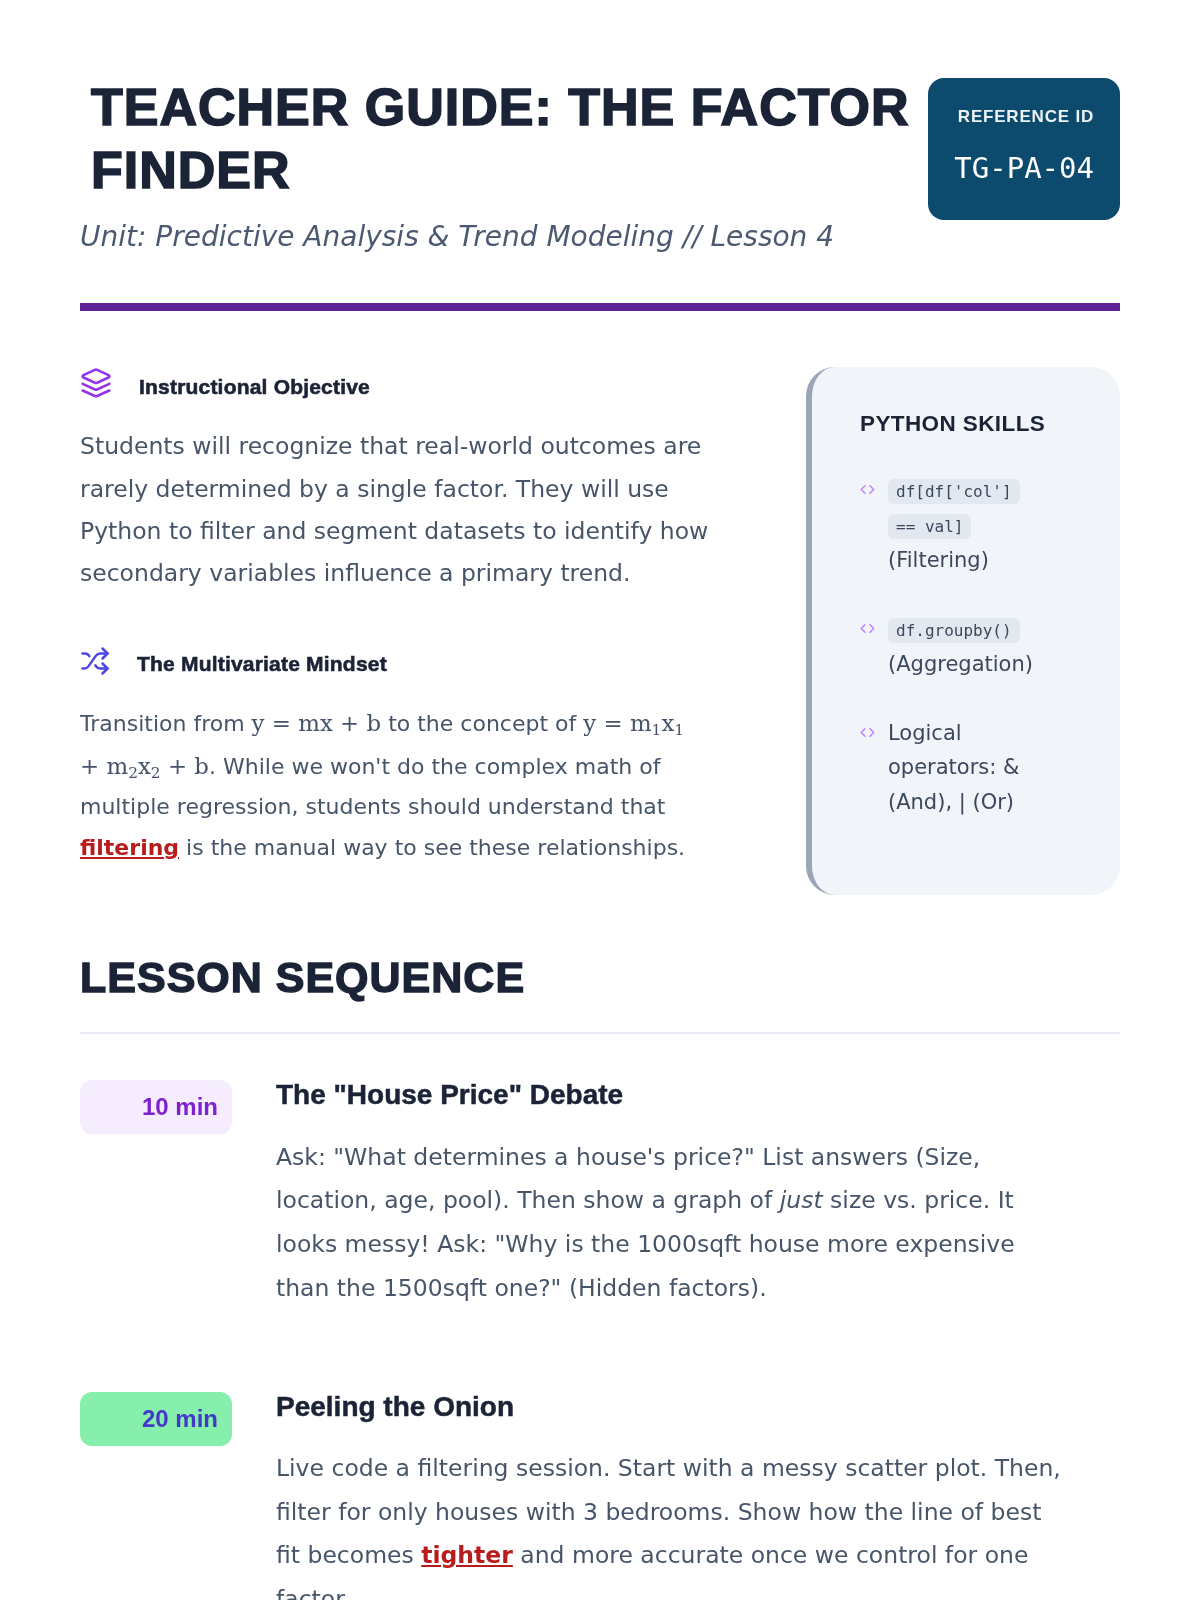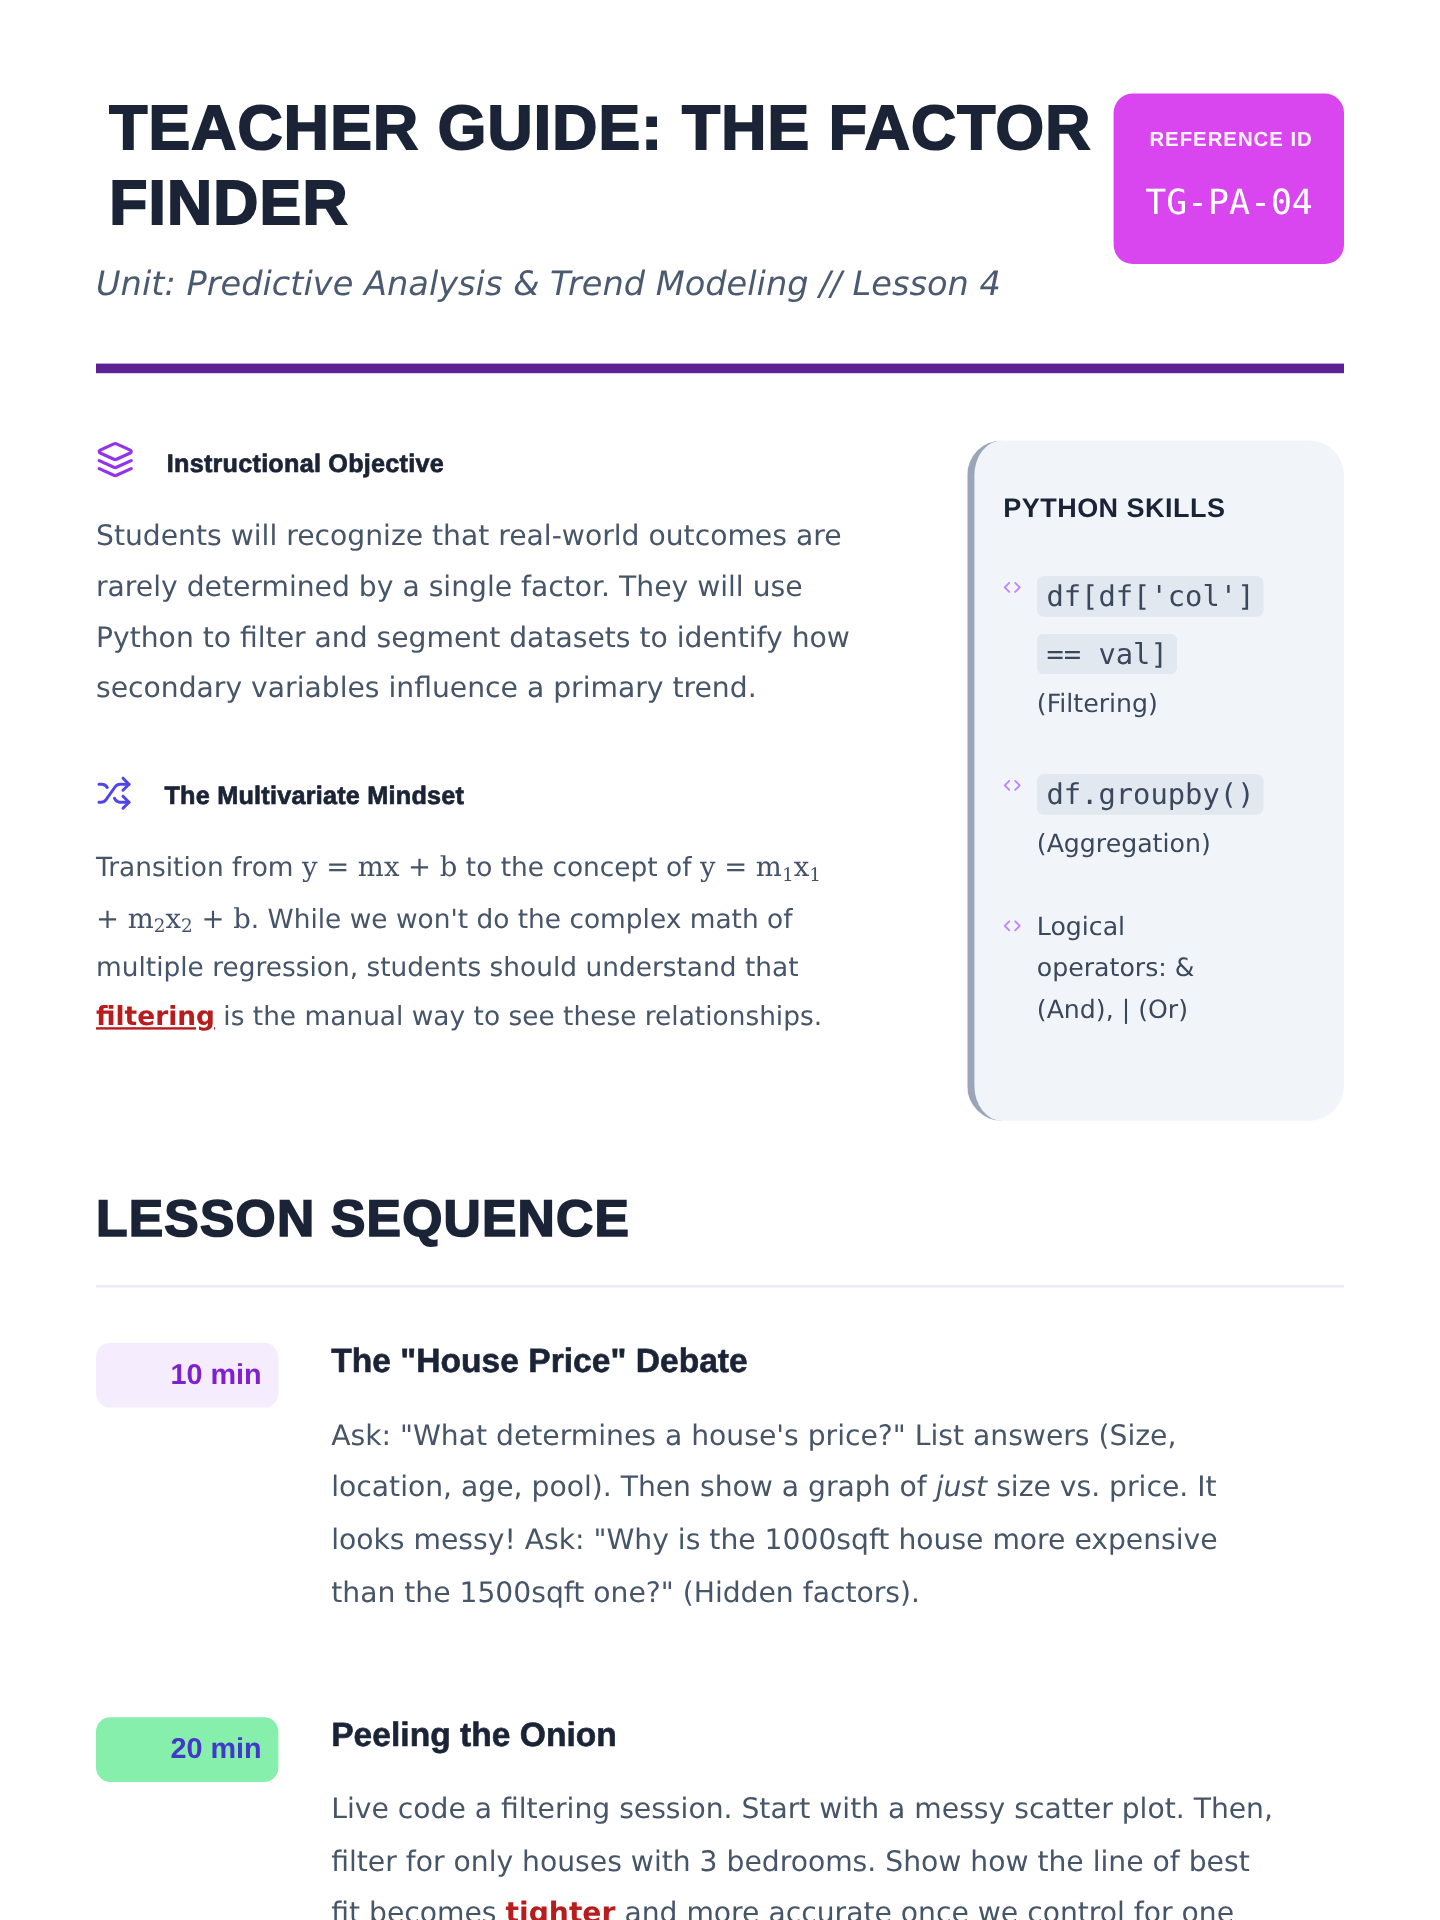--- a/index.html
+++ b/index.html
@@ -16,21 +16,21 @@
     font-size:52px;line-height:1.22;font-weight:900;
     color:#1b2337;-webkit-text-stroke:1.6px #1b2337;
     letter-spacing:1px;margin:0 0 16px 11px;max-width:860px;
     white-space:pre-wrap;
   }
   .page-subtitle{
     font-size:28px;font-style:italic;color:#4b5a70;margin:0;line-height:1.3;
   }
   .ref-badge{
     width:192px;box-sizing:border-box;flex-shrink:0;
-    background:#d946ef;border-radius:16px;
+    background:#0c4a6e;border-radius:16px;
     padding:26px 26px 30px 26px;margin-top:2px;
     color:#ffffff;text-align:right;
   }
   .ref-label{
     font-family:"Liberation Sans",sans-serif;
     font-size:17px;font-weight:700;letter-spacing:0.8px;
     color:rgba(255,255,255,0.93);line-height:1.5;margin-bottom:16px;
     white-space:pre-wrap;
   }
   .ref-id{
@@ -60,36 +60,36 @@
   .seg-math,.seg-math-sub{
     font-family:"DejaVu Serif",serif;color:#45526a;
   }
   .seg-math{font-size:1.04em;}
   .seg-math-sub{font-size:0.7em;vertical-align:-0.25em;}
 
   
   .sidebar{
     flex:1;align-self:flex-start;box-sizing:border-box;
     background:#f1f5f9;border-left:6px solid #9aa6b8;
-    padding:44px 28px 42px 24px;min-height:512px;border-radius:29px;
+    padding:44px 28px 42px 48px;min-height:512px;border-radius:29px;
   }
   .sidebar-heading{
     font-family:"Liberation Sans",sans-serif;
     font-size:22.5px;font-weight:800;color:#1b2337;
     letter-spacing:0.4px;margin:0 0 36px 0;
   }
   .skill-list{list-style:none;margin:0;padding:0;}
   .skill-item{
     display:flex;gap:13px;margin-bottom:34px;
     font-size:21px;color:#3b475c;line-height:1.65;
   }
   .skill-item .licon{flex-shrink:0;margin-top:9px;display:inline-flex;}
   .skill-text{white-space:pre-wrap;}
   .seg-code{
-    font-family:"DejaVu Sans Mono",monospace;font-size:24px;
+    font-family:"DejaVu Sans Mono",monospace;font-size:16px;
     background:#e2e8f0;color:#3b475c;
     padding:3px 8px;border-radius:6px;
     -webkit-box-decoration-break:clone;box-decoration-break:clone;
     line-height:2.0;
   }
 
   
   .lesson-section{margin-top:58px;}
   .lesson-seq-heading{
     font-family:"Liberation Sans",sans-serif;

